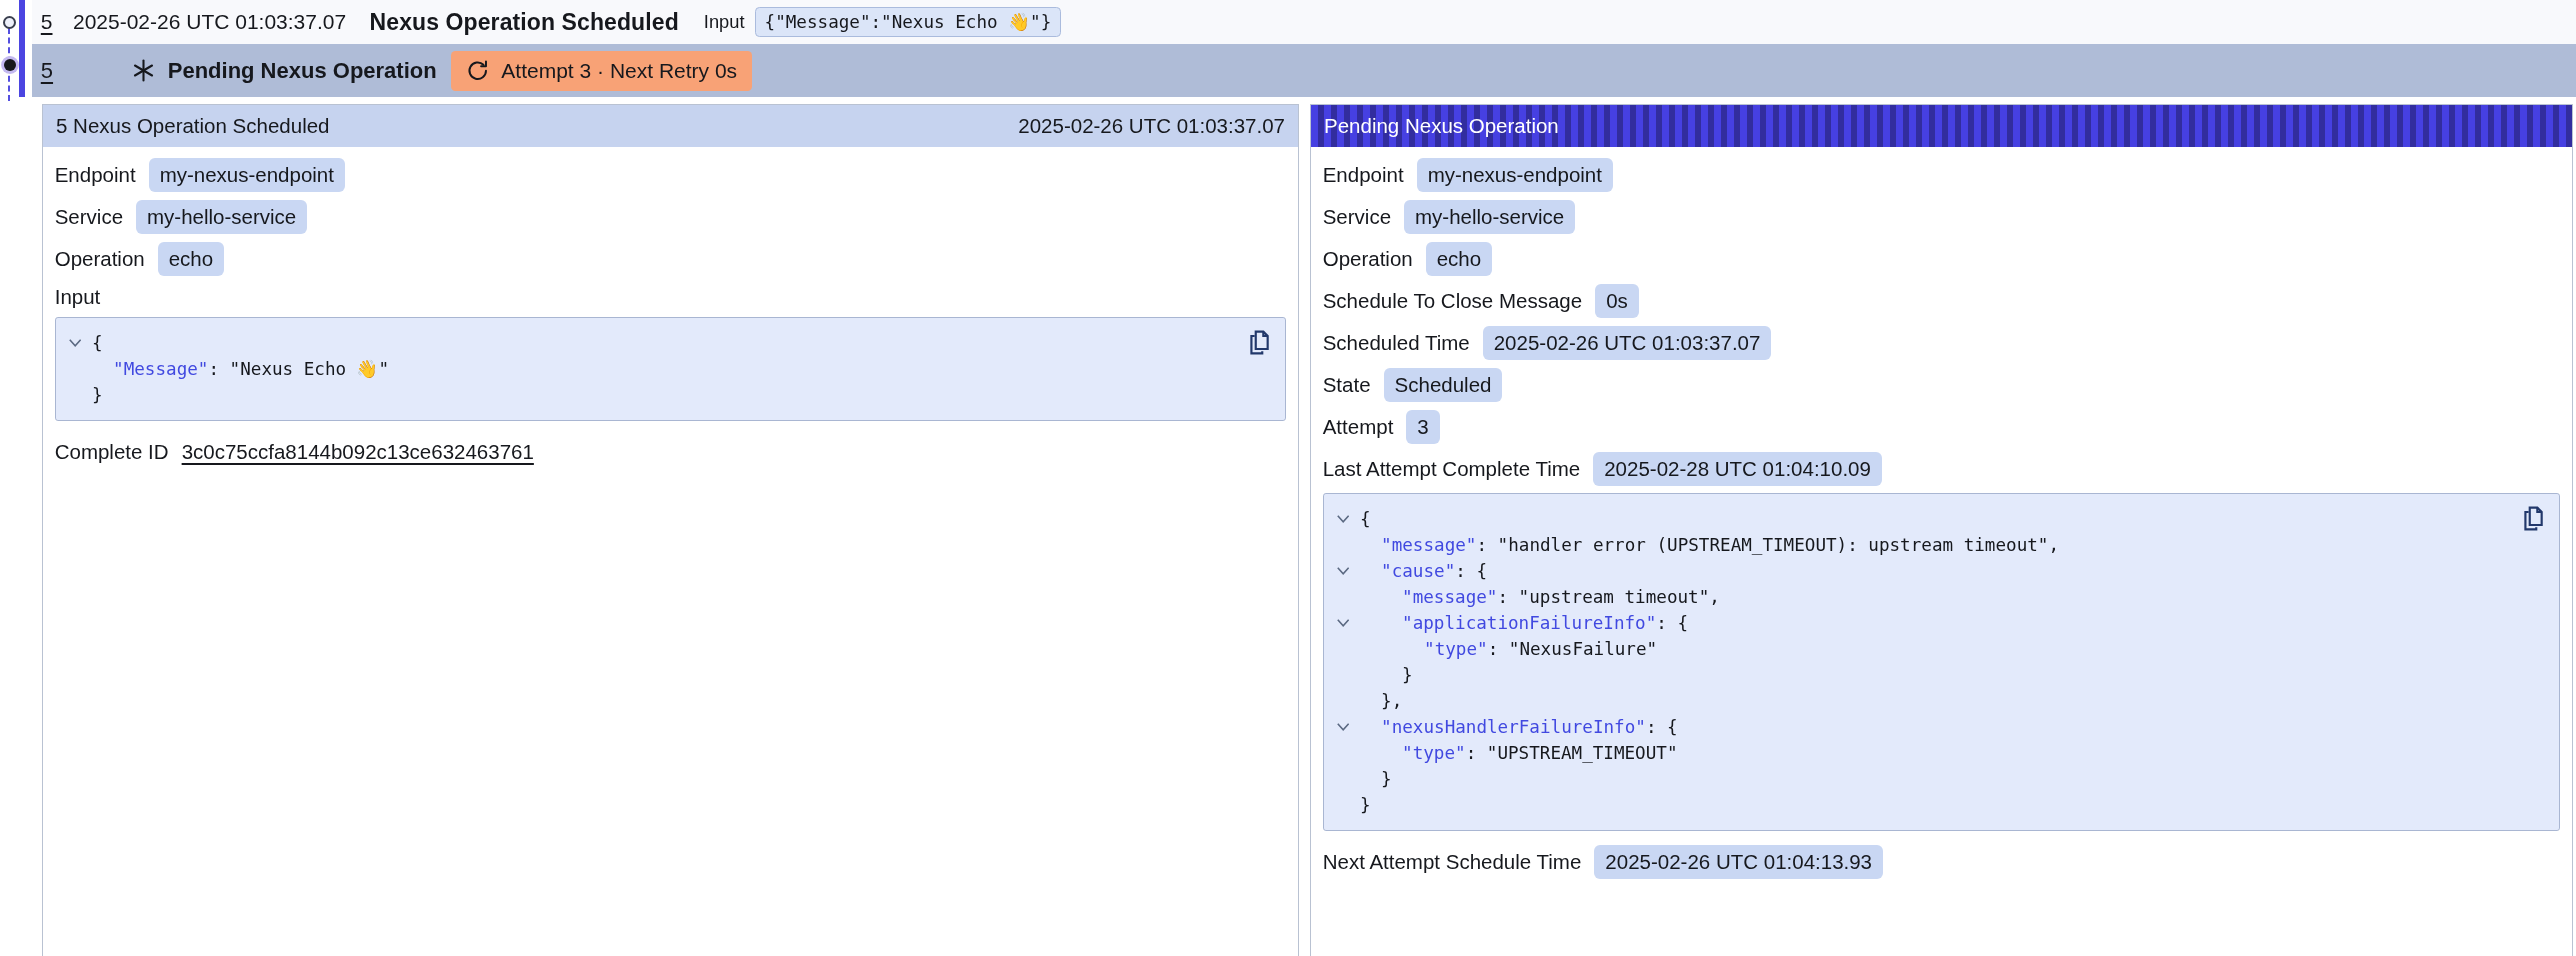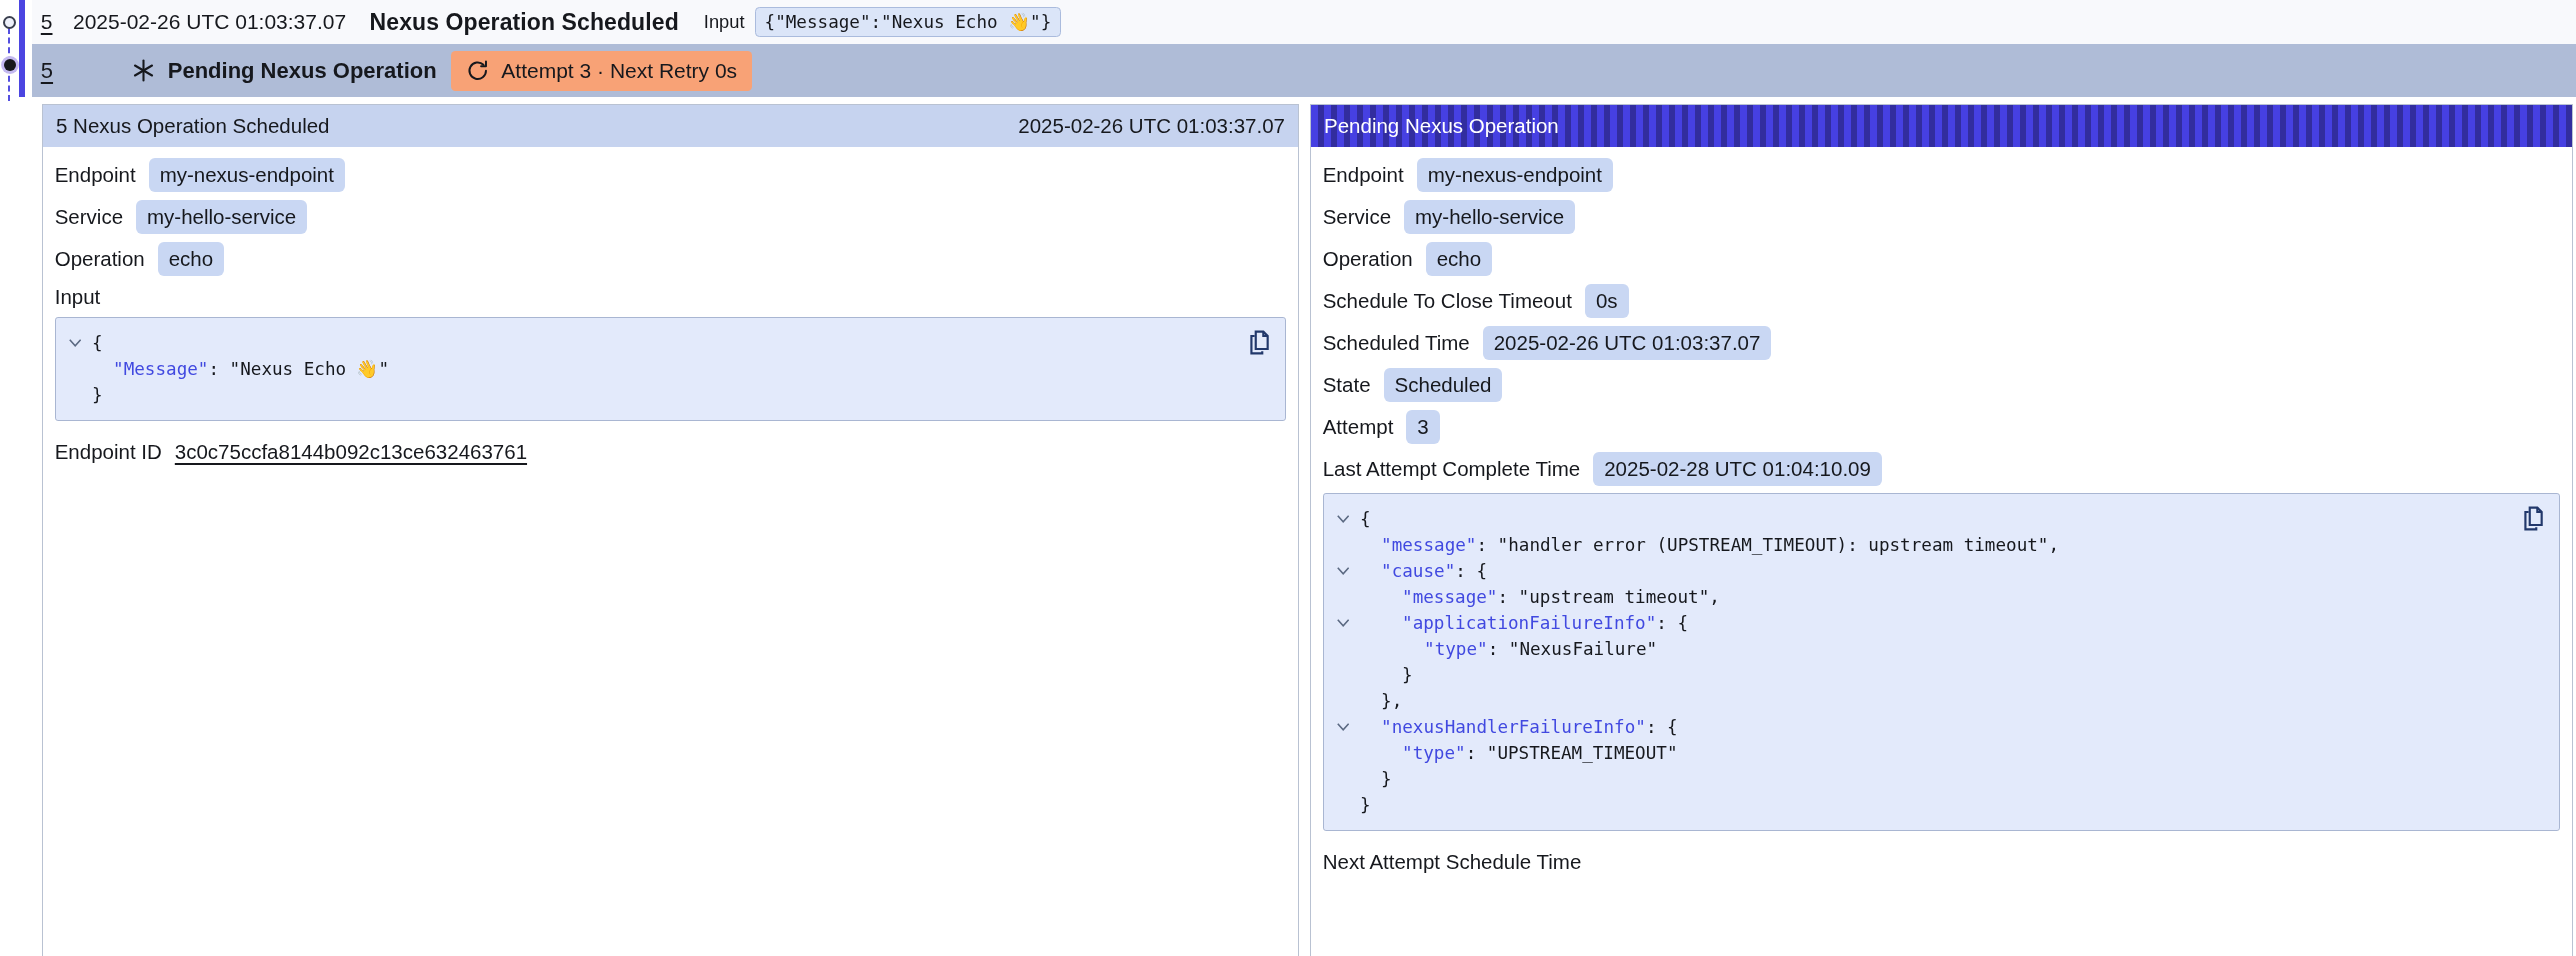--- a/index.html
+++ b/index.html
@@ -180,21 +180,21 @@
             </svg>
           </span>
         </div>
 
         <div>
 
 
 
 
             <div class="field-row">
-              <span class="field-label">Endpoint ID</span>
+              <span class="field-label">Complete ID</span>
               <span class="field-value field-link">3c0c75ccfa8144b092c13ce632463761</span>
             </div>
           </div>
 
       </div>
     </section>
 
     <section class="panel right">
       <div class="panel-header">
         <span>Pending Nexus Operation</span>
@@ -212,21 +212,21 @@
               <span class="field-label">Service</span>
               <span class="field-value badge">my-hello-service</span>
             </div>
 
             <div class="field-row">
               <span class="field-label">Operation</span>
               <span class="field-value badge">echo</span>
             </div>
 
             <div class="field-row">
-              <span class="field-label">Schedule To Close Timeout</span>
+              <span class="field-label">Schedule To Close Message</span>
               <span class="field-value badge">0s</span>
             </div>
 
             <div class="field-row">
               <span class="field-label">Scheduled Time</span>
               <span class="field-value badge">2025-02-26 UTC 01:03:37.07</span>
             </div>
 
             <div class="field-row">
               <span class="field-label">State</span>
@@ -362,20 +362,21 @@
               <path d="M9 3 H16 L20 7 V19 H9 Z"></path>
               <path d="M16 3 V7 H20"></path>
             </svg>
           </span>
         </div>
 
         <div>
 
             <div class="field-row">
               <span class="field-label">Next Attempt Schedule Time</span>
+              <span class="field-value badge">2025-02-26 UTC 01:04:13.93</span>
             </div>
           </div>
 
       </div>
     </section>
   </div>
 </div>
 
 
 </body></html>

